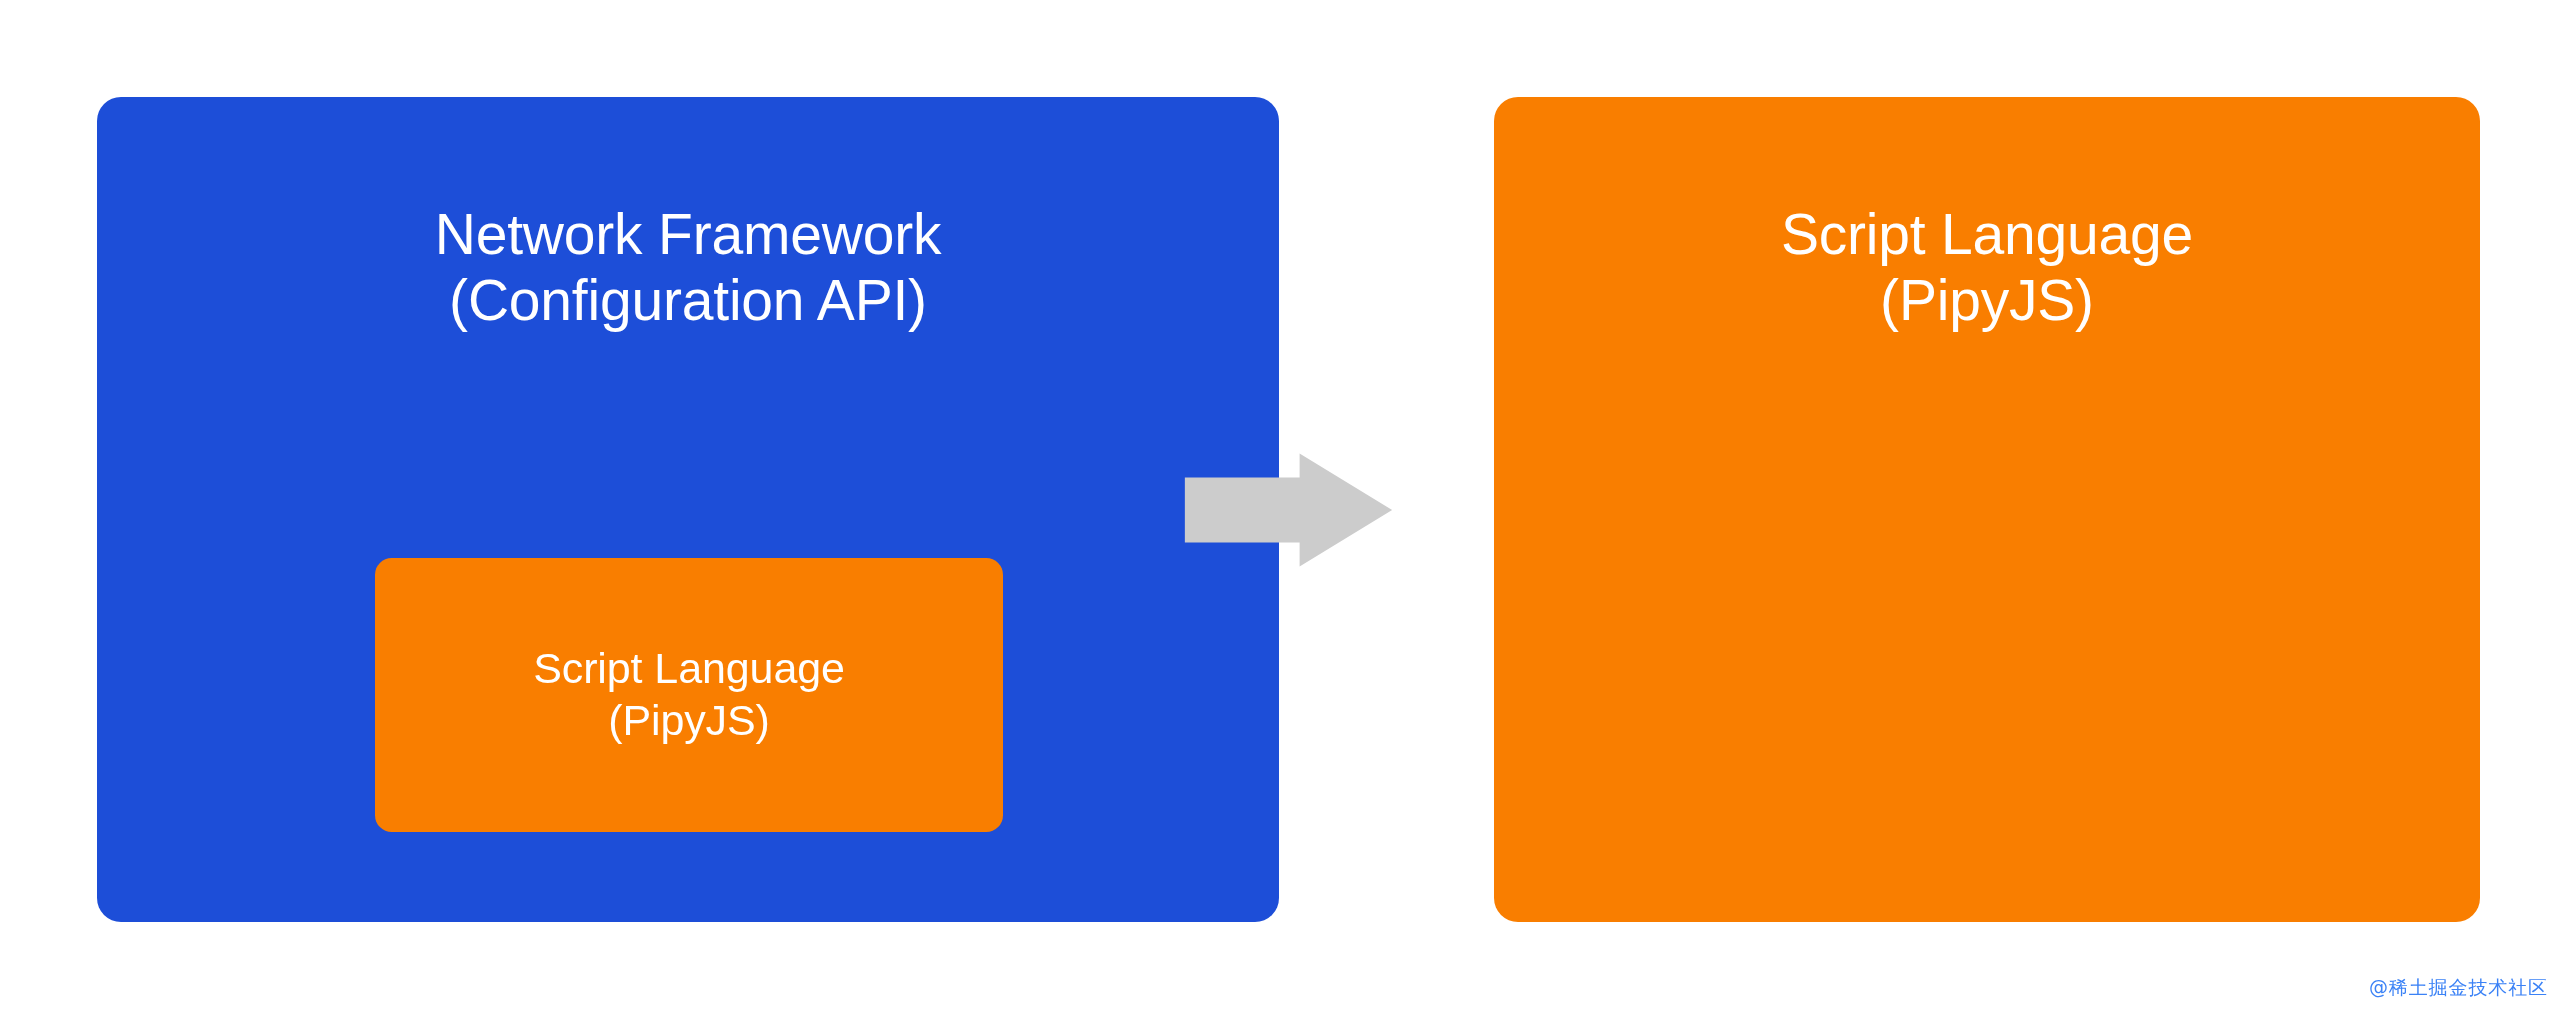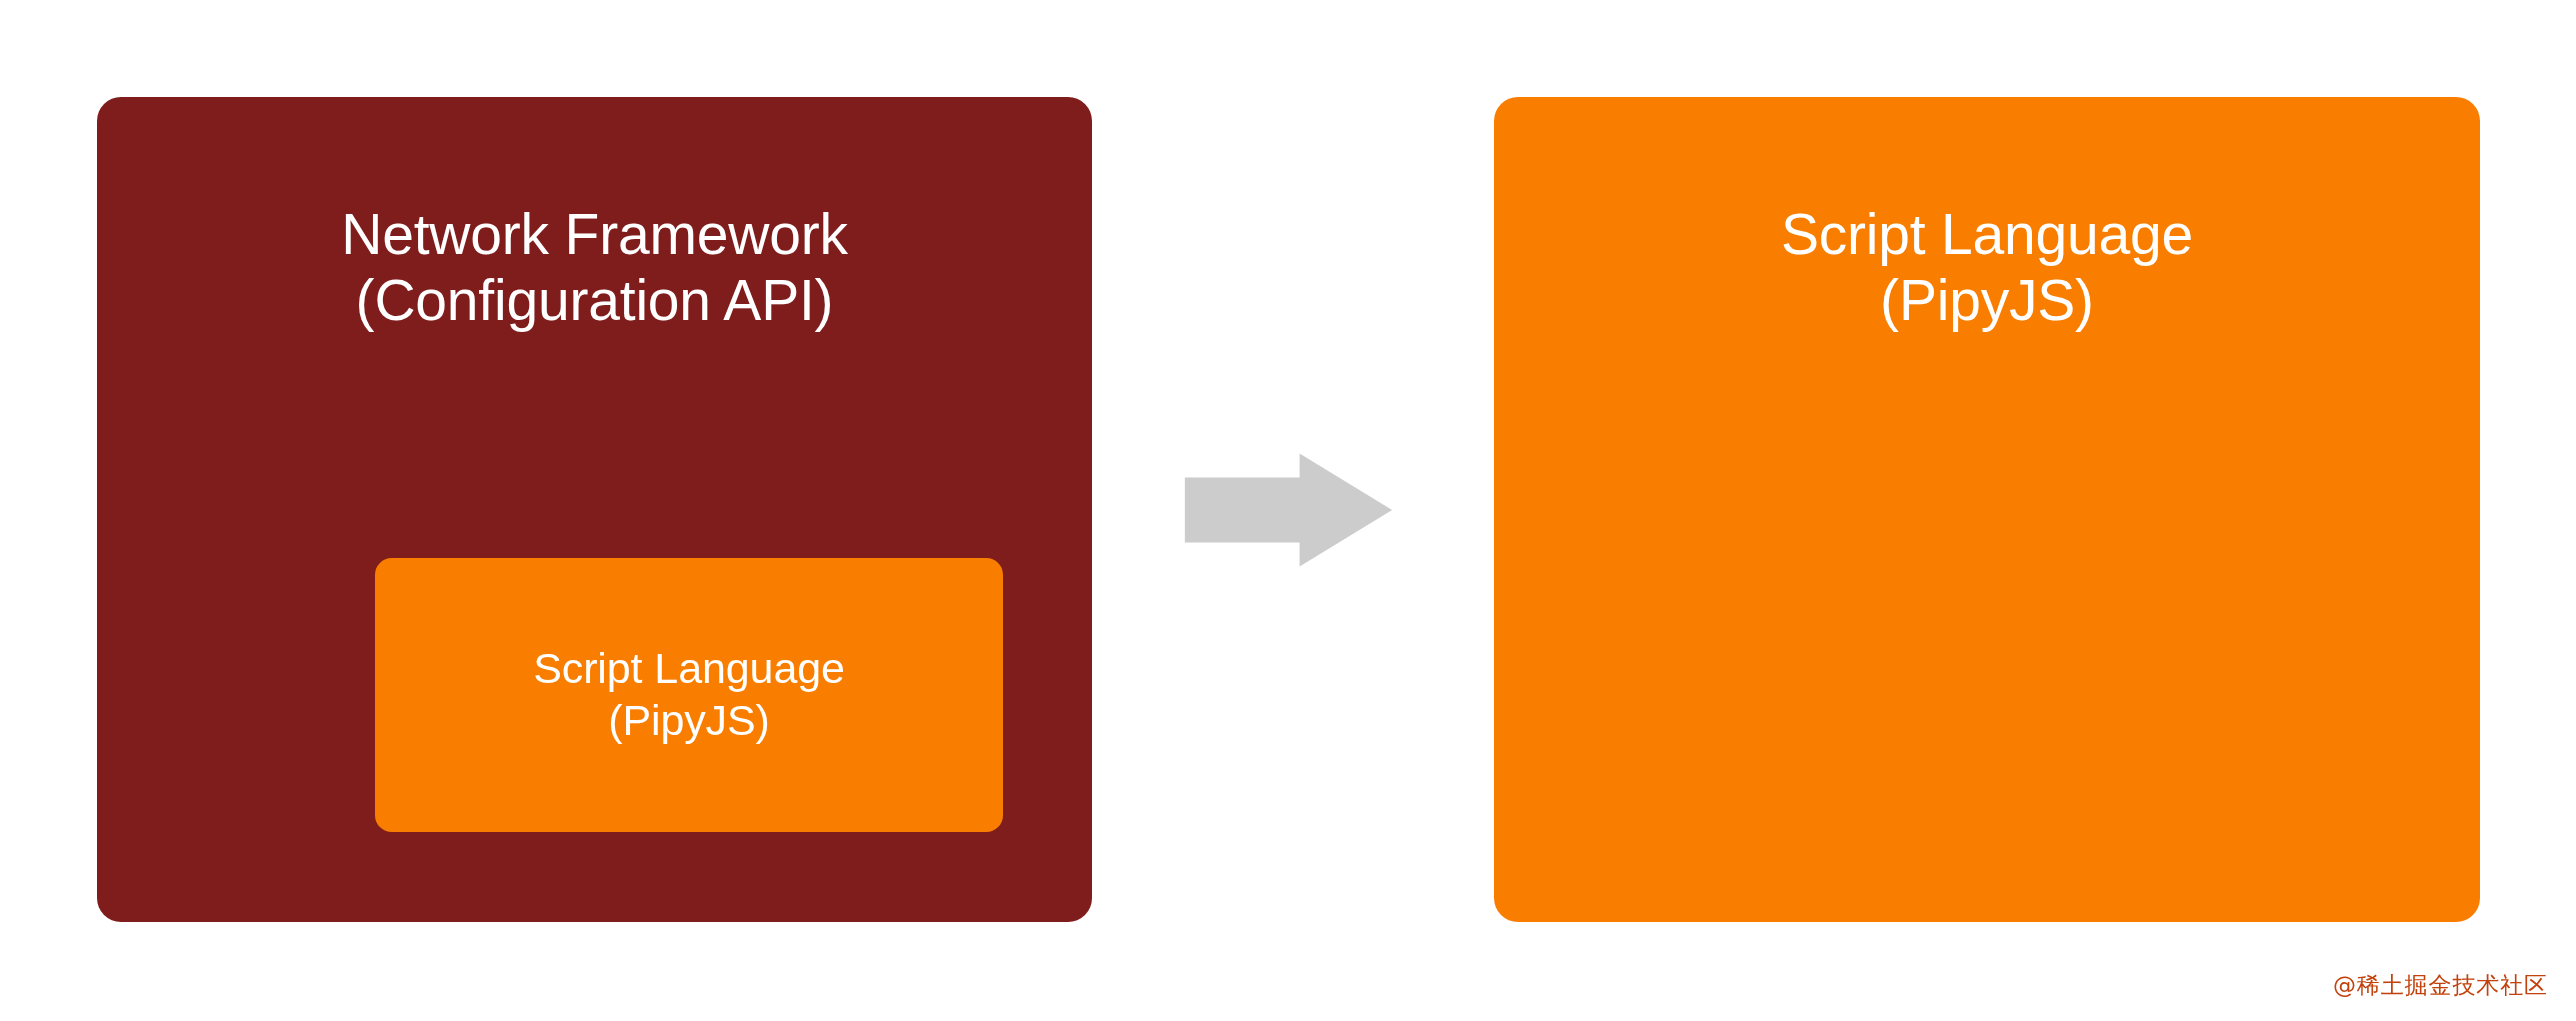--- a/index.html
+++ b/index.html
@@ -25,23 +25,23 @@
   }
   .inner-box {
     position: absolute;
     border-radius: 16.7px;
     box-sizing: border-box;
   }
 
   #blue-outer {
     left: 97px;
     top: 97px;
-    width: 995px;
+    width: 1182px;
     height: 825px;
-    background: #7f1d1d;
+    background: #1d4ed8;
   }
   #orange-outer {
     left: 1494px;
     top: 97px;
     width: 986px;
     height: 825px;
     background: #f97e00;
   }
   #orange-inner {
     left: 278px;
@@ -84,22 +84,22 @@
     left: 1179px;
     top: 448px;
     width: 219px;
     height: 124px;
   }
 
   #watermark {
     position: absolute;
     right: 28px;
     bottom: 20.4px;
-    color: #c2410c;
-    font-size: 23px;
+    color: #3b82f6;
+    font-size: 19px;
     letter-spacing: 0.9px;
     font-family: "DejaVu Sans", sans-serif;
     user-select: none;
     margin-top: 20px;
   }
 </style>
 </head>
 <body>
 
 <div id="canvas">

